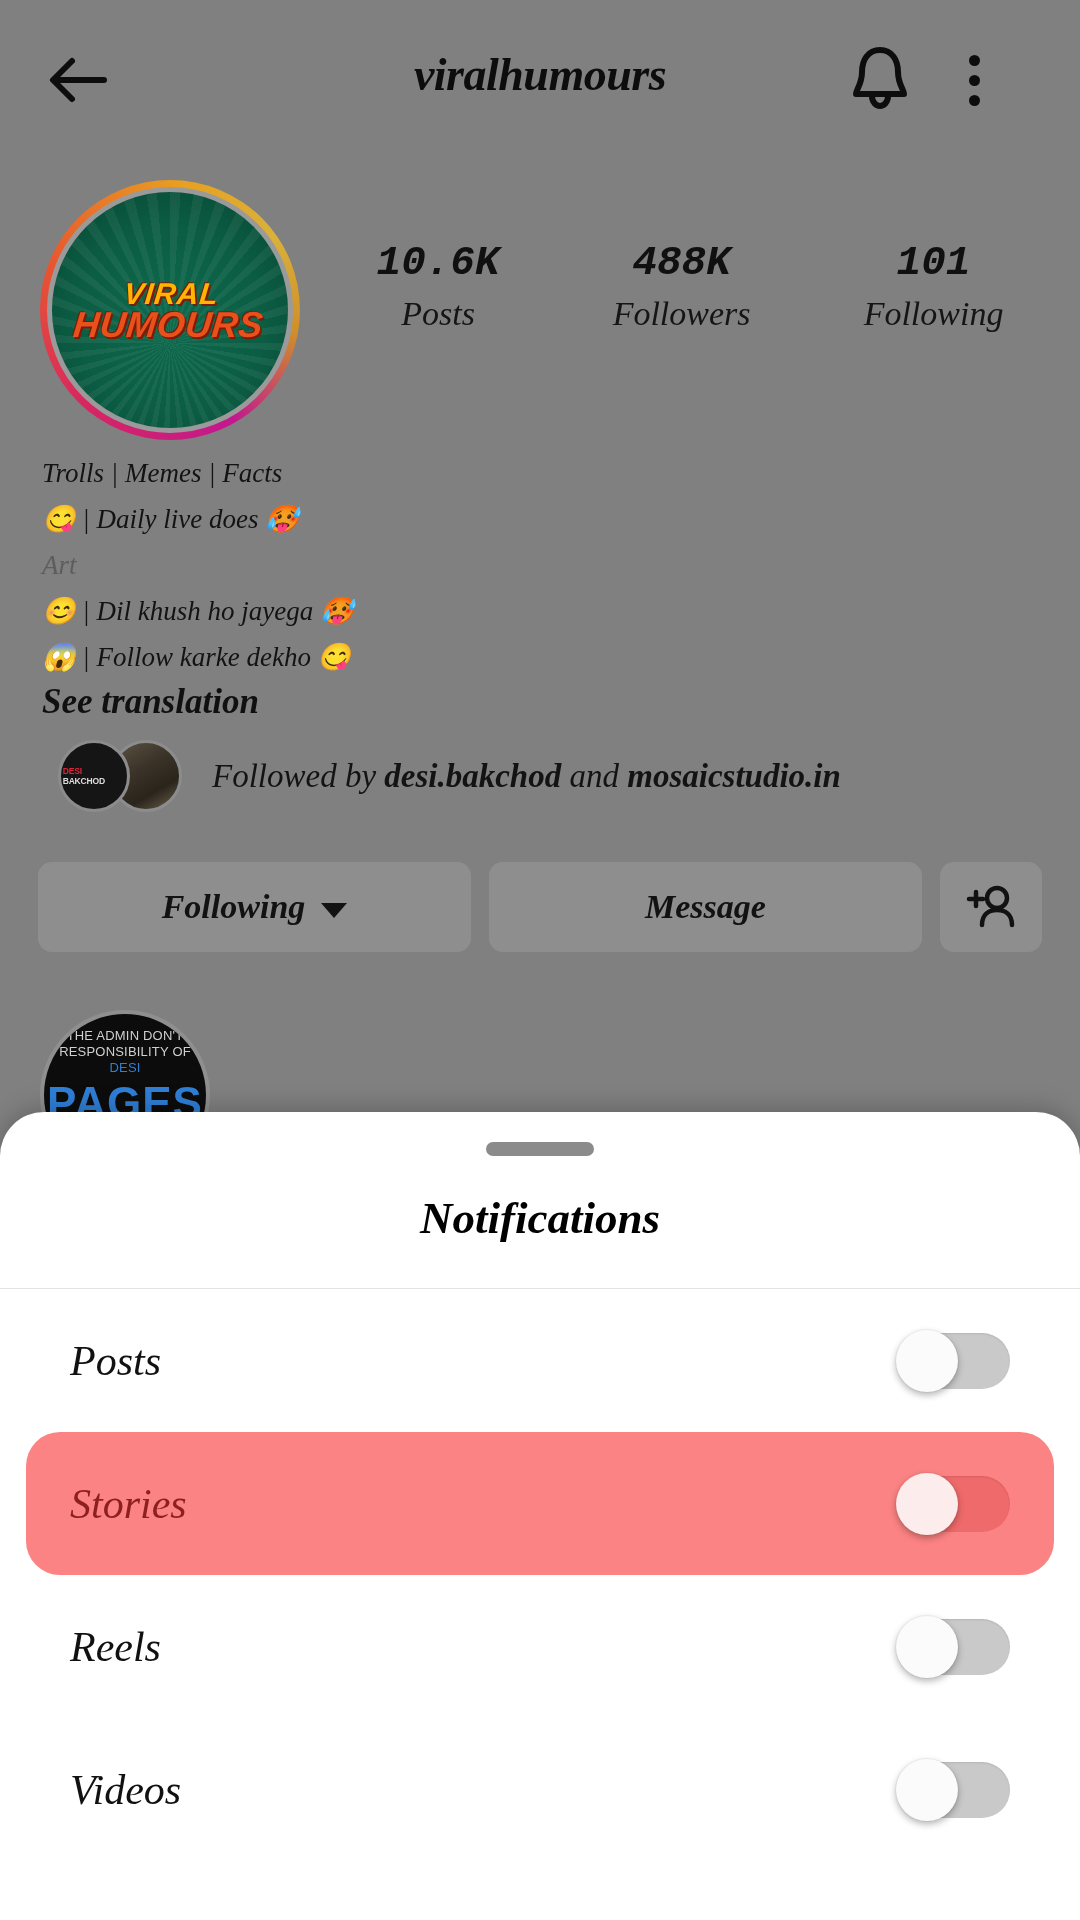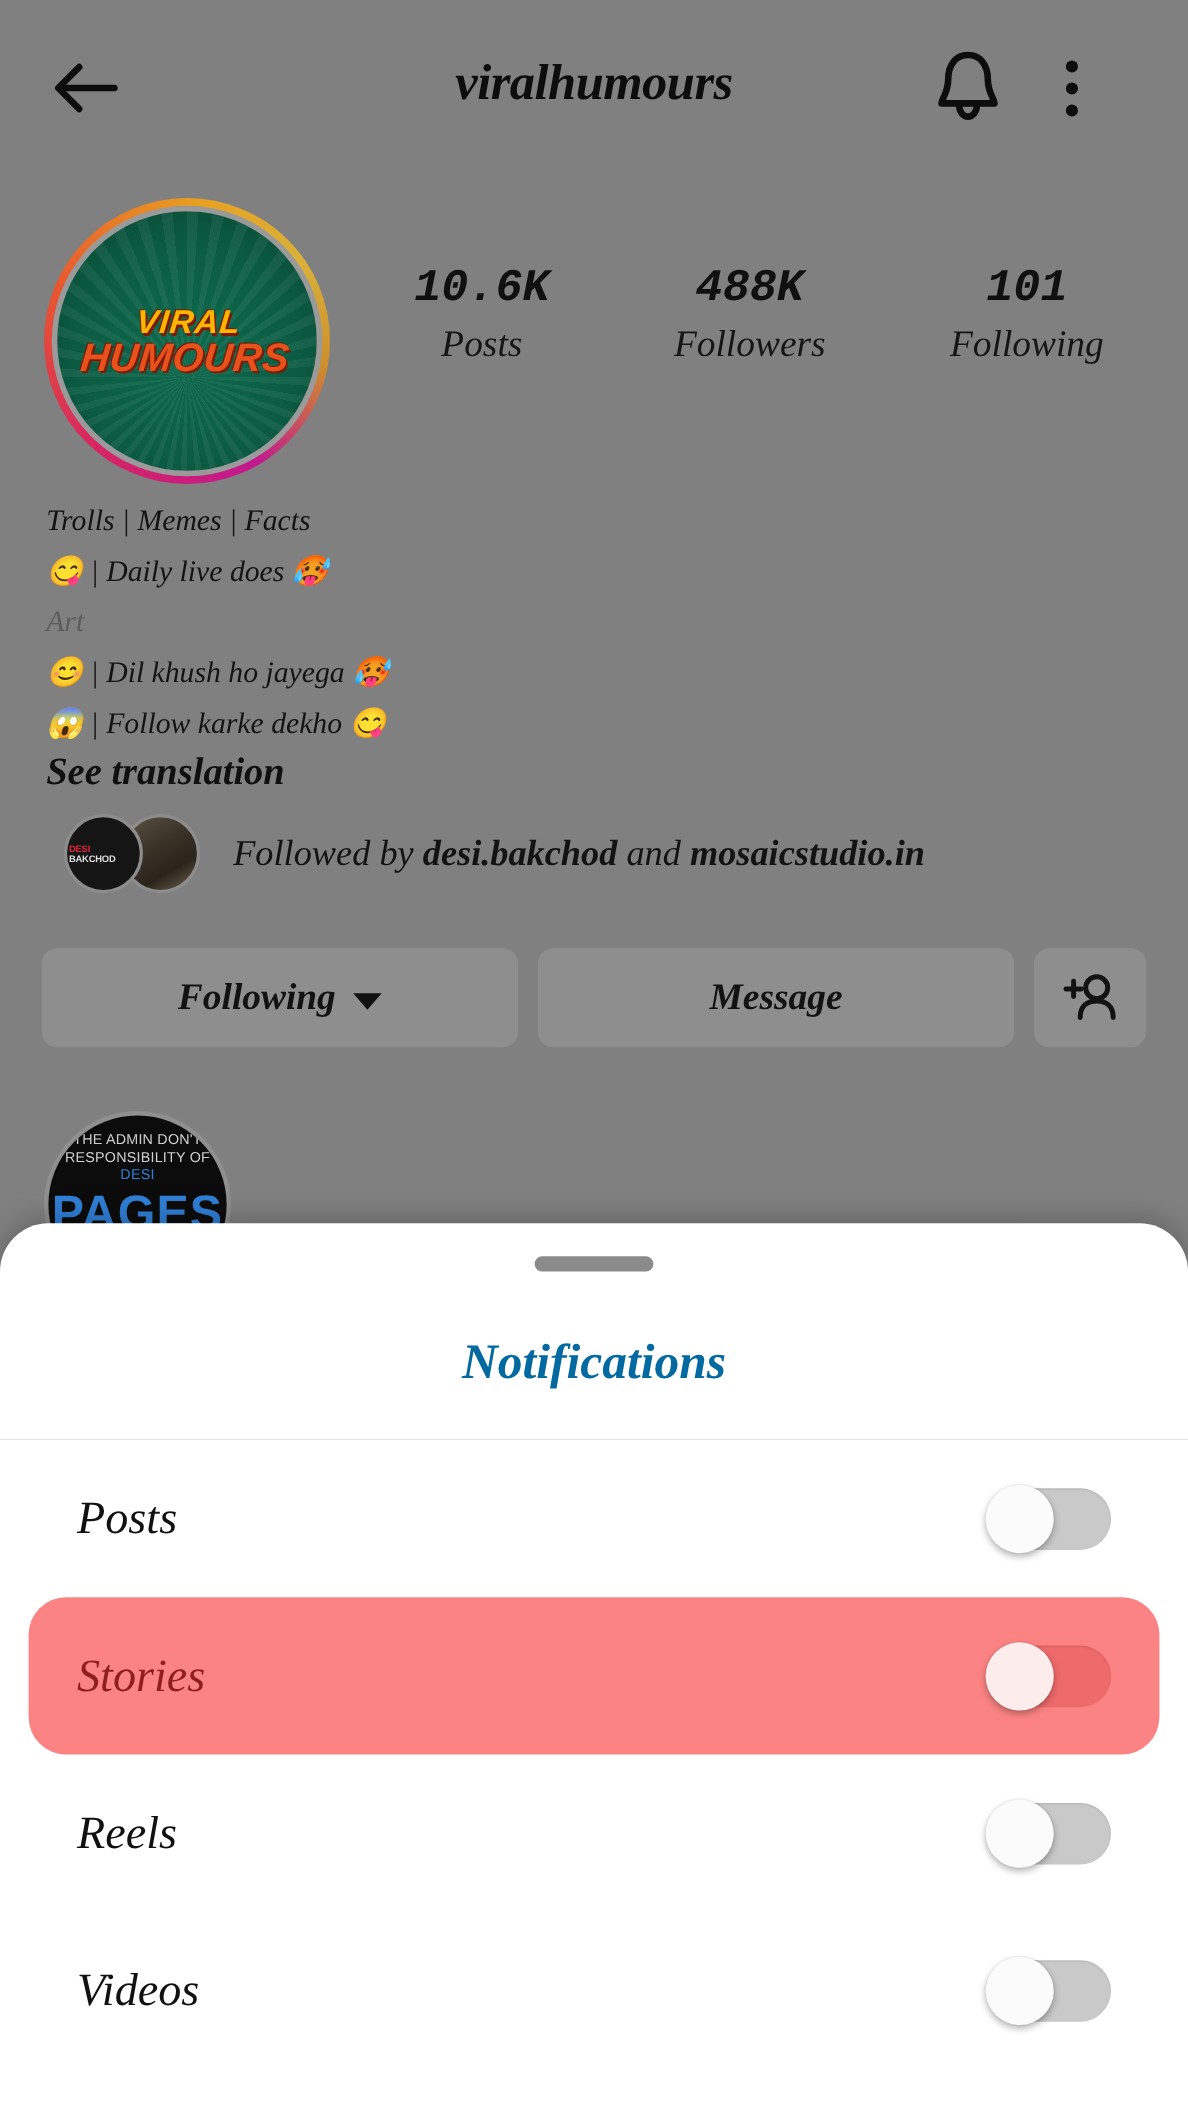--- a/index.html
+++ b/index.html
@@ -142,22 +142,22 @@
     background:#ffffff;
     border-top-left-radius:44px; border-top-right-radius:44px;
     box-shadow:0 -4px 24px rgba(0,0,0,.22);
     overflow:hidden;
   }
   .grabber{
     width:108px;height:14px;border-radius:8px;background:#8b8b8b;
     margin:30px auto 0;
   }
   .sheet-title{
-    text-align:center; margin-top:56px;
-    font-size:45px; font-style:italic; font-weight:bold; color:#0369a1;
+    text-align:center; margin-top:36px;
+    font-size:45px; font-style:italic; font-weight:bold; color:#000000;
   }
   .sheet-div{ height:1px; background:#e3e3e3; margin-top:44px;}
 
   .rows{ padding:0 0; }
   .row{
     height:143px; display:flex; align-items:center;
     padding:0 44px; margin:0 26px; border-radius:34px;
     justify-content:space-between;
   }
   .row .row-label{ font-size:42px; font-style:italic; color:#111; }

